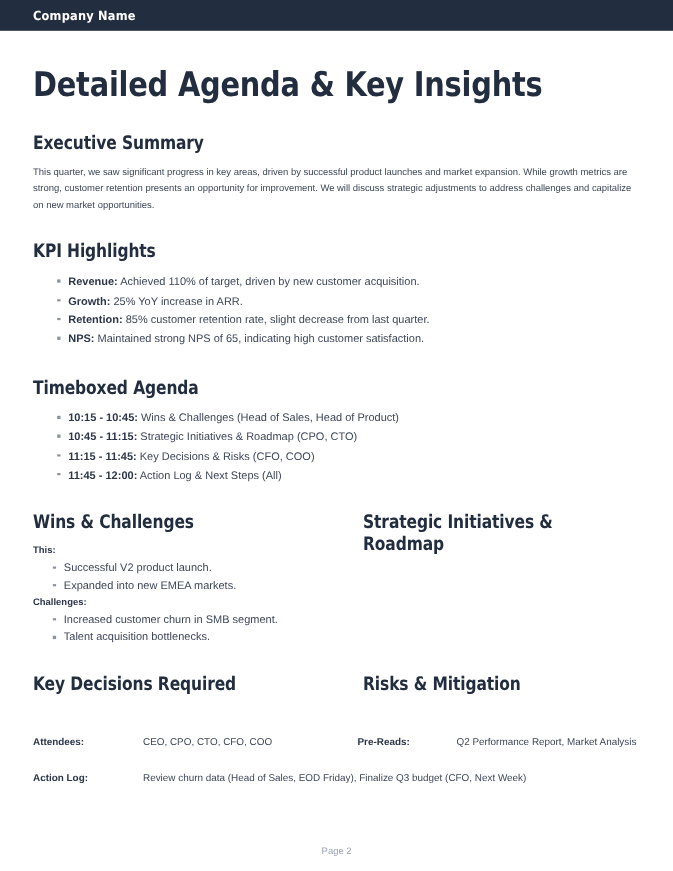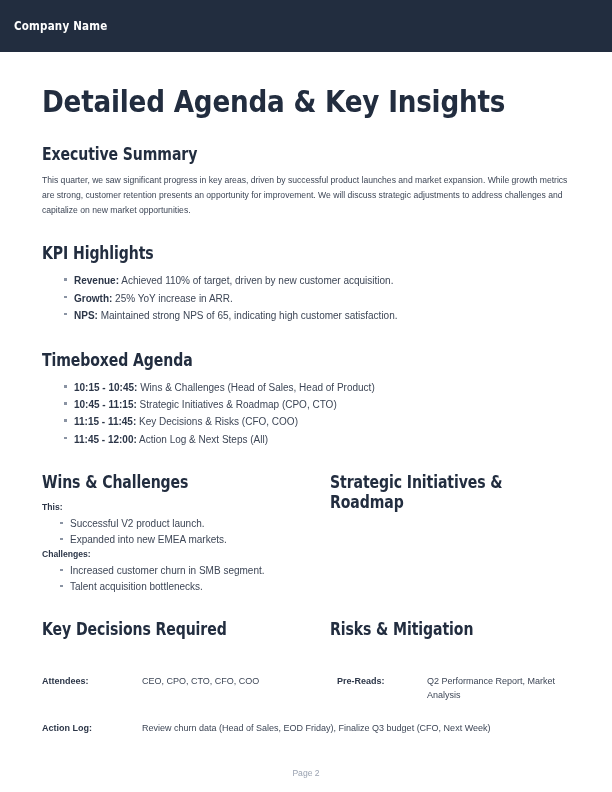--- a/index.html
+++ b/index.html
@@ -11,38 +11,38 @@
     height: 792px;
     background: #ffffff;
     font-family: "Liberation Sans", sans-serif;
     color: #3d4656;
     position: relative;
     overflow: hidden;
   }
 
   
   .topbar {
-    height: 52px;
+    height: 28px;
     background: #222d3f;
     display: flex;
     align-items: center;
-    padding: 0 14px;
+    padding: 0 30px;
     box-sizing: border-box;
   }
   .topbar-title {
     color: #ffffff;
     font-family: "DejaVu Sans Condensed", "Liberation Sans", sans-serif;
     font-size: 11.5px;
     font-weight: bold;
     letter-spacing: 0.2px;
   }
 
   
   .page {
-    padding: 0 42px;
+    padding: 0 30px;
     box-sizing: border-box;
   }
 
   h1.doc-title {
     font-family: "DejaVu Sans Condensed", "Liberation Sans", sans-serif;
     font-size: 31px;
     font-weight: bold;
     color: #222d3f;
     margin: 32px 0 0 0;
     letter-spacing: -0.2px;
@@ -179,20 +179,21 @@
 
   <h1 class="doc-title">Detailed Agenda &amp; Key Insights</h1>
 
   <h2 class="section-title">Executive Summary</h2>
   <p class="para">This quarter, we saw significant progress in key areas, driven by successful product launches and market expansion. While growth metrics are strong, customer retention presents an opportunity for improvement. We will discuss strategic adjustments to address challenges and capitalize on new market opportunities.</p>
 
   <h2 class="section-title">KPI Highlights</h2>
   <ul class="bullets">
     <li><b>Revenue:</b><span> Achieved 110% of target, driven by new customer acquisition.</span></li>
     <li><b>Growth:</b><span> 25% YoY increase in ARR.</span></li>
+    <li><b>Retention:</b><span> 85% customer retention rate, slight decrease from last quarter.</span></li>
     <li><b>NPS:</b><span> Maintained strong NPS of 65, indicating high customer satisfaction.</span></li>
   </ul>
 
   <h2 class="section-title">Timeboxed Agenda</h2>
   <ul class="bullets">
     <li><b>10:15 - 10:45:</b><span> Wins &amp; Challenges (Head of Sales, Head of Product)</span></li>
     <li><b>10:45 - 11:15:</b><span> Strategic Initiatives &amp; Roadmap (CPO, CTO)</span></li>
     <li><b>11:15 - 11:45:</b><span> Key Decisions &amp; Risks (CFO, COO)</span></li>
     <li><b>11:45 - 12:00:</b><span> Action Log &amp; Next Steps (All)</span></li>
   </ul>

